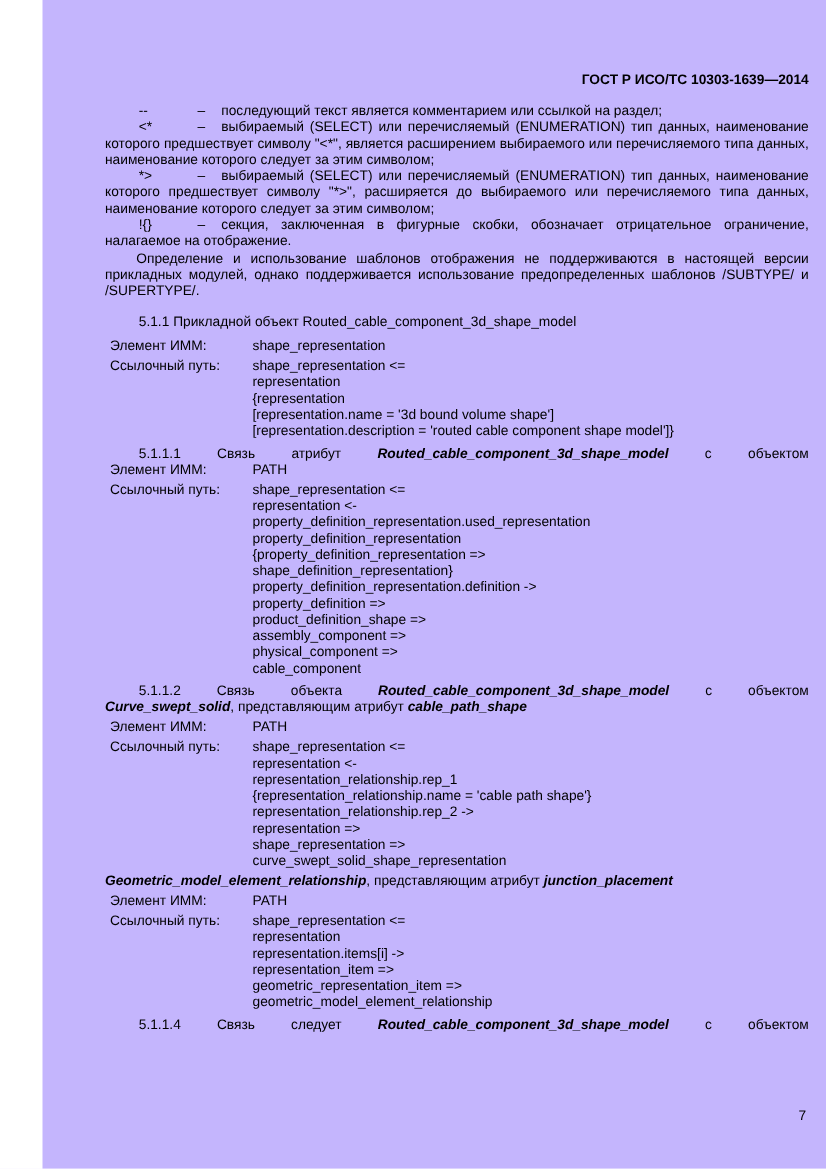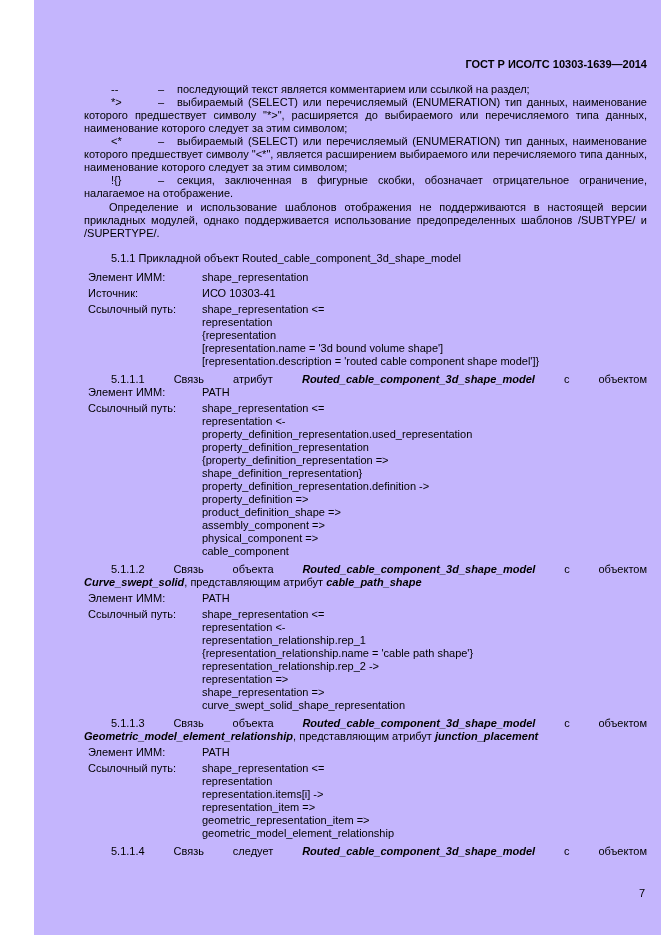--- a/index.html
+++ b/index.html
@@ -91,36 +91,32 @@
   <div class="mark" style="top:798px;"></div>
 
   <div class="content">
 
     <div class="doc-header">
       <span>ГОСТ Р ИСО/ТС 10303-1639—2014</span>
     </div>
 
     <div>
       <p class="def"><span class="ind"></span><span class="sym">--</span><span class="dash">–</span><span>последующий текст является комментарием или ссылкой на раздел;</span></p>
+      <p class="def"><span class="ind"></span><span class="sym">&lt;*</span><span class="dash">–</span><span>выбираемый (SELECT) или перечисляемый (ENUMERATION) тип данных, наименование которого предшествует символу "&lt;*", является расширением выбираемого или перечисляемого типа данных, наименование которого следует за этим символом;</span></p>
       <p class="def"><span class="ind"></span><span class="sym">*&gt;</span><span class="dash">–</span><span>выбираемый (SELECT) или перечисляемый (ENUMERATION) тип данных, наименование которого предшествует символу "*&gt;", расширяется до выбираемого или перечисляемого типа данных, наименование которого следует за этим символом;</span></p>
-      <p class="def"><span class="ind"></span><span class="sym">&lt;*</span><span class="dash">–</span><span>выбираемый (SELECT) или перечисляемый (ENUMERATION) тип данных, наименование которого предшествует символу "&lt;*", является расширением выбираемого или перечисляемого типа данных, наименование которого следует за этим символом;</span></p>
       <p class="def"><span class="ind"></span><span class="sym">!{}</span><span class="dash">–</span><span>секция, заключенная в фигурные скобки, обозначает отрицательное ограничение, налагаемое на отображение.</span></p>
     </div>
 
     <p class="para">Определение и использование шаблонов отображения не поддерживаются в настоящей версии прикладных модулей, однако поддерживается использование предопределенных шаблонов /SUBTYPE/ и /SUPERTYPE/.</p>
 
     <div class="section-heading">5.1.1 Прикладной объект Routed_cable_component_3d_shape_model</div>
 
     <div class="kv-row">
       <span>Элемент ИММ:</span>
       <span class="kv-value">shape_representation</span>
-    </div>
-    <div class="kv-row">
-      <span>Источник:</span>
-      <span class="kv-value">ИСО 10303-41</span>
     </div>
     <div class="kv-row">
       <span>Ссылочный путь:</span>
       <span class="kv-value">shape_representation &lt;=
 representation
 {representation
 [representation.name = '3d bound volume shape']
 [representation.description = 'routed cable component shape model']}</span>
     </div>
 
@@ -169,25 +165,20 @@
 representation_relationship.rep_1
 {representation_relationship.name = 'cable path shape'}
 representation_relationship.rep_2 -&gt;
 representation =&gt;
 shape_representation =&gt;
 curve_swept_solid_shape_representation</span>
       </div>
     </div>
 
     <div>
-      <div class="sub-line1">
-        <span>5.1.1.3 Связь объекта</span>
-        <b>Routed_cable_component_3d_shape_model</b>
-        <span>с объектом</span>
-      </div>
       <div class="sub-line2"><b>Geometric_model_element_relationship</b><span>, представляющим атрибут</span> <b>junction_placement</b></div>
       <div class="kv-row">
         <span>Элемент ИММ:</span>
         <span class="kv-value">PATH</span>
       </div>
       <div class="kv-row">
         <span>Ссылочный путь:</span>
         <span class="kv-value">shape_representation &lt;=
 representation
 representation.items[i] -&gt;

